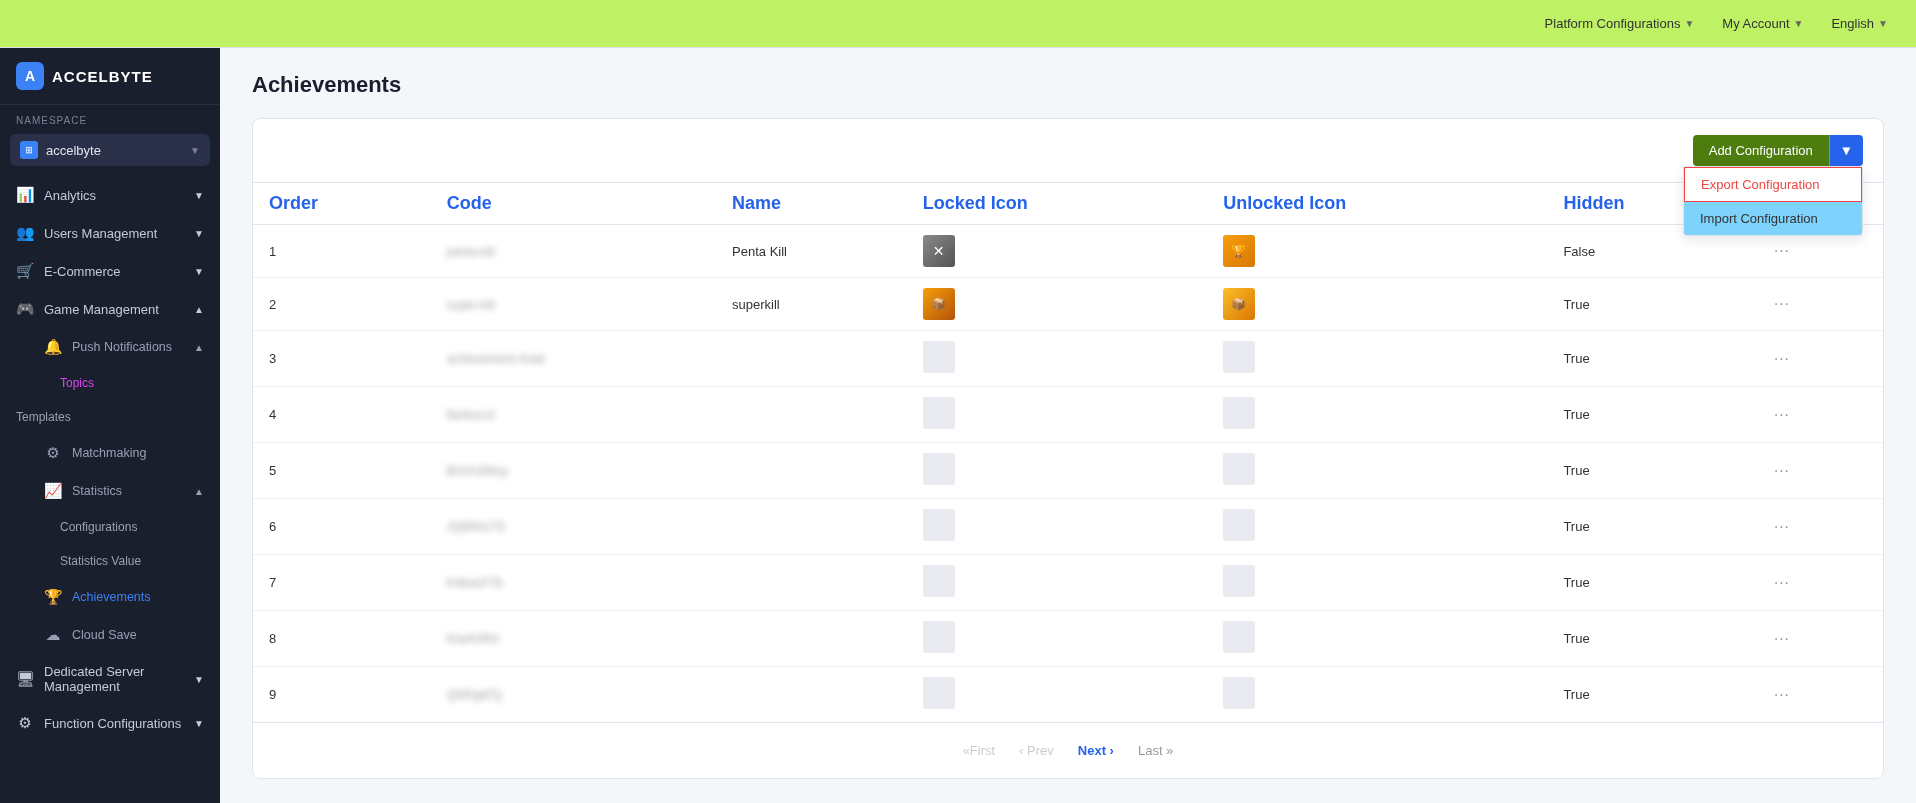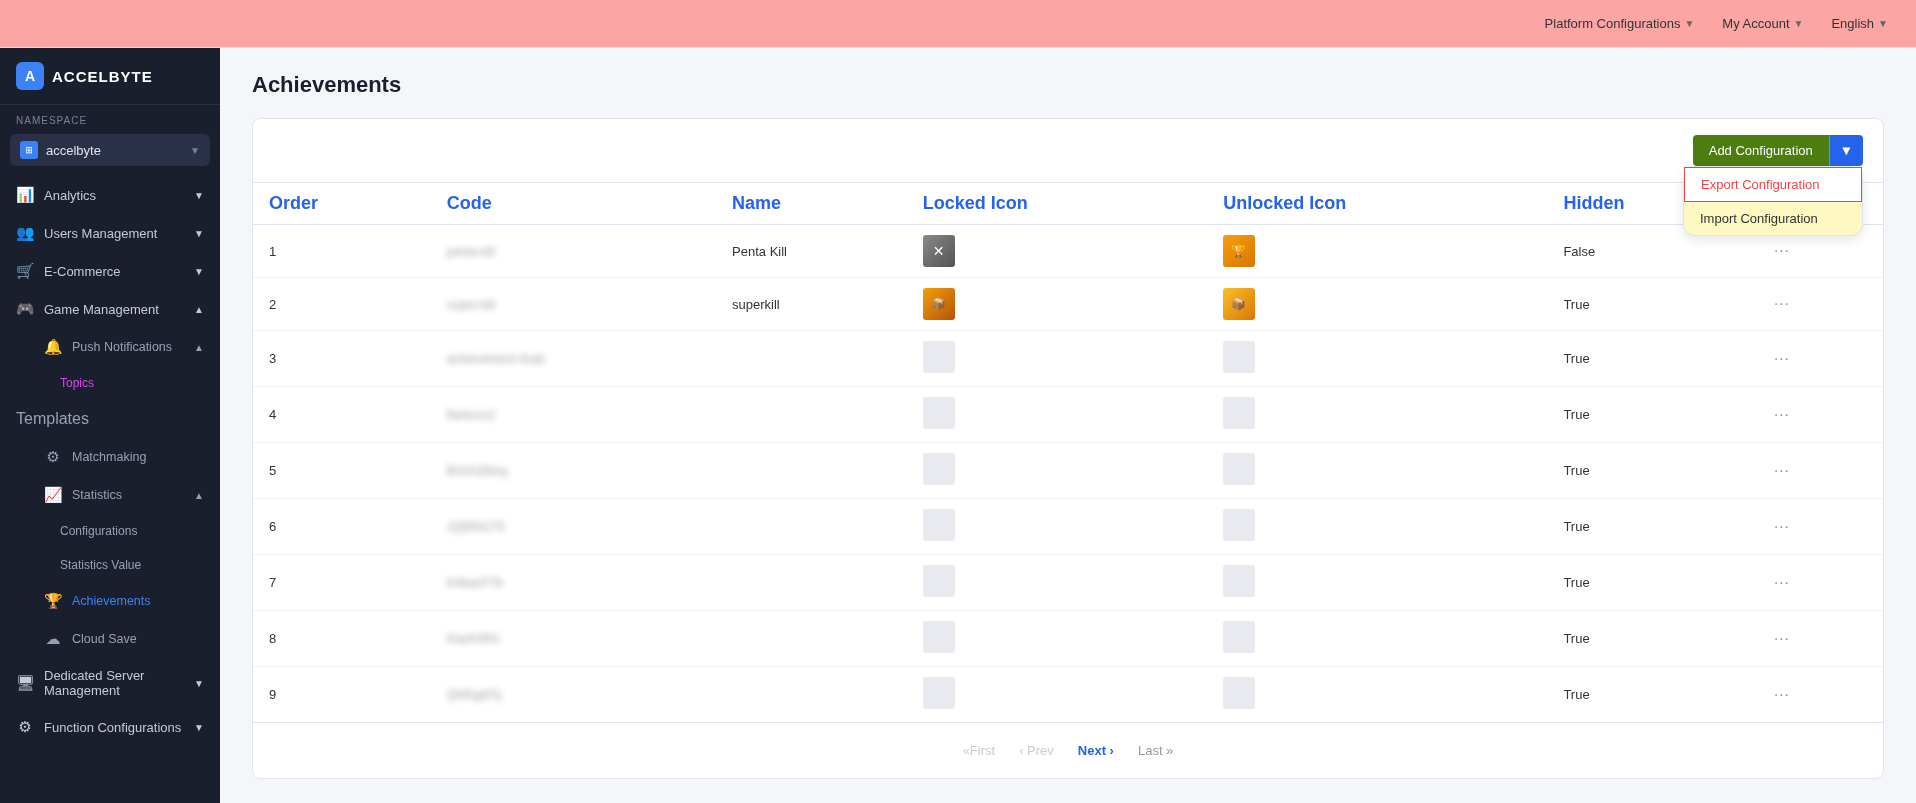--- a/index.html
+++ b/index.html
@@ -1,20 +1,20 @@
 <!DOCTYPE html>
 <html><head>
   <meta charset="utf-8">
   <style>
     * { box-sizing: border-box; margin: 0; padding: 0; }
     body { font-family: 'Segoe UI', Arial, sans-serif; font-size: 13px; background: #f5f6fa; display: flex; flex-direction: column; height: 100vh; overflow: hidden; }
 
     
     .top-nav {
-      background: #fca5a5;
+      background: #bef264;
       height: 48px;
       display: flex;
       align-items: center;
       justify-content: flex-end;
       padding: 0 16px;
       border-bottom: 1px solid #e0e0e0;
       gap: 4px;
       position: relative;
       z-index: 100;
     }
@@ -176,23 +176,23 @@
       color: white;
       padding: 8px 10px;
       cursor: pointer;
     }
     .btn-group { display: flex; position: relative; }
 
     .dropdown-menu {
       position: absolute;
       top: 100%;
       right: 0;
-      background: #fef9c3;
+      background: #7dd3fc;
       border: 1px solid #e0e4ef;
-      border-radius: 12px;
+      border-radius: 4px;
       box-shadow: 0 4px 12px rgba(0,0,0,0.1);
       z-index: 200;
       min-width: 180px;
     }
     .dropdown-item {
       padding: 9px 16px;
       cursor: pointer;
       font-size: 13px;
       color: #333;
     }
@@ -348,21 +348,21 @@
     <div class="sidebar-item sub">
       <span class="sidebar-item-icon">🔔</span>
       <span>Push Notifications</span>
       <span class="sidebar-chevron">▲</span>
     </div>
 
     <div class="sidebar-item" style="padding-left:60px;font-size:12px;color:#d946ef;">
       <span>Topics</span>
     </div>
 
-    <div class="sidebar-item" style="font-size:16px;color:#9aa0b4;">
+    <div class="sidebar-item" style="font-size:12px;color:#9aa0b4;">
       <span>Templates</span>
     </div>
 
     <div class="sidebar-item sub">
       <span class="sidebar-item-icon">⚙</span>
       <span>Matchmaking</span>
     </div>
 
     <div class="sidebar-item sub">
       <span class="sidebar-item-icon">📈</span>

